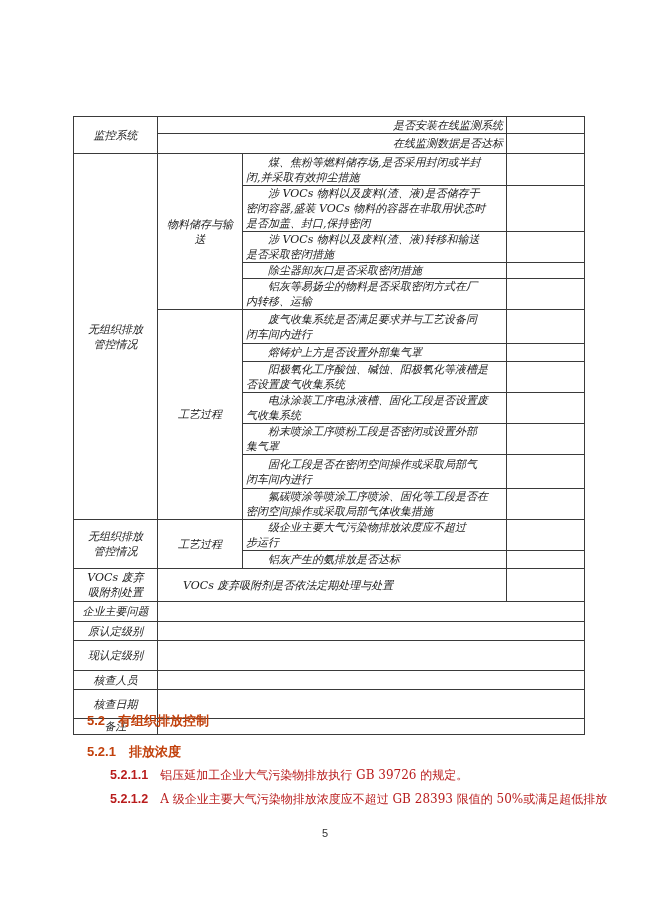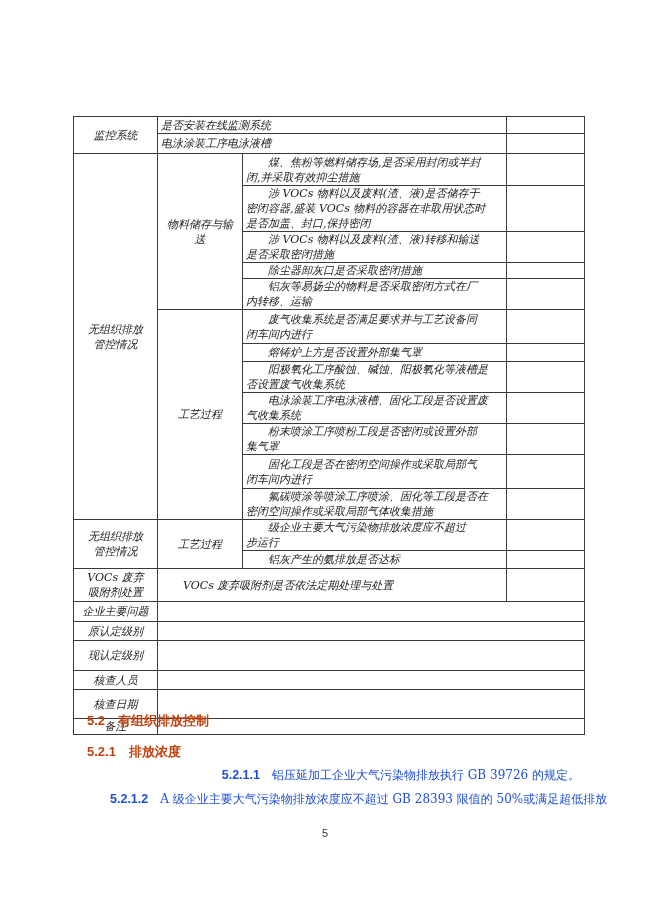--- a/index.html
+++ b/index.html
@@ -41,21 +41,21 @@
     word-break: keep-all;
   }
   td.q {
     text-align: left;
     text-indent: 2em;
     white-space: pre-line;
     word-break: keep-all;
     margin-left: 20px;
   }
   td.q-center {
-    text-align: left;
+    text-align: right;
     text-indent: 0;
     white-space: pre-line;
   }
   td.result, td.value {
     background: #ffffff;
   }
   .sec-heading {
     position: absolute;
     left: 87px;
     font-family: "Liberation Sans", sans-serif;
@@ -64,23 +64,22 @@
     color: #c2410c;
     white-space: nowrap;
   }
   .sec-heading .sec-title { margin-left: 13px; }
   .clause {
     position: absolute;
     left: 110px;
     width: 470px;
     font-size: 12px;
     line-height: 16px;
-    color: #1d4ed8;
+    color: #b91c1c;
     white-space: nowrap;
-    text-align: right;
   }
   .clause .clause-num {
     font-family: "Liberation Sans", sans-serif;
     font-weight: bold;
     font-size: 12.5px;
   }
   .clause .clause-text {
     margin-left: 12px;
     font-family: "DejaVu Serif", "Liberation Serif", serif;
   }
@@ -107,21 +106,21 @@
       <col style="width:264px">
       <col style="width:78px">
     </colgroup>
     <tbody>
       <tr style="height:17px">
         <td class="label" rowspan="2">监控系统</td>
         <td class="q-center" colspan="2">是否安装在线监测系统</td>
         <td class="result"></td>
       </tr>
       <tr style="height:20px">
-        <td class="q-center" colspan="2">电泳涂装工序电泳液槽</td>
+        <td class="q-center" colspan="2">在线监测数据是否达标</td>
         <td class="result"></td>
       </tr>
       <tr style="height:32px">
         <td class="label" rowspan="12">无组织排放
 管控情况</td>
         <td class="label" rowspan="5">物料储存与输
 送</td>
         <td class="q">煤、焦粉等燃料储存场,是否采用封闭或半封
 闭,并采取有效抑尘措施</td>
         <td class="result"></td>

